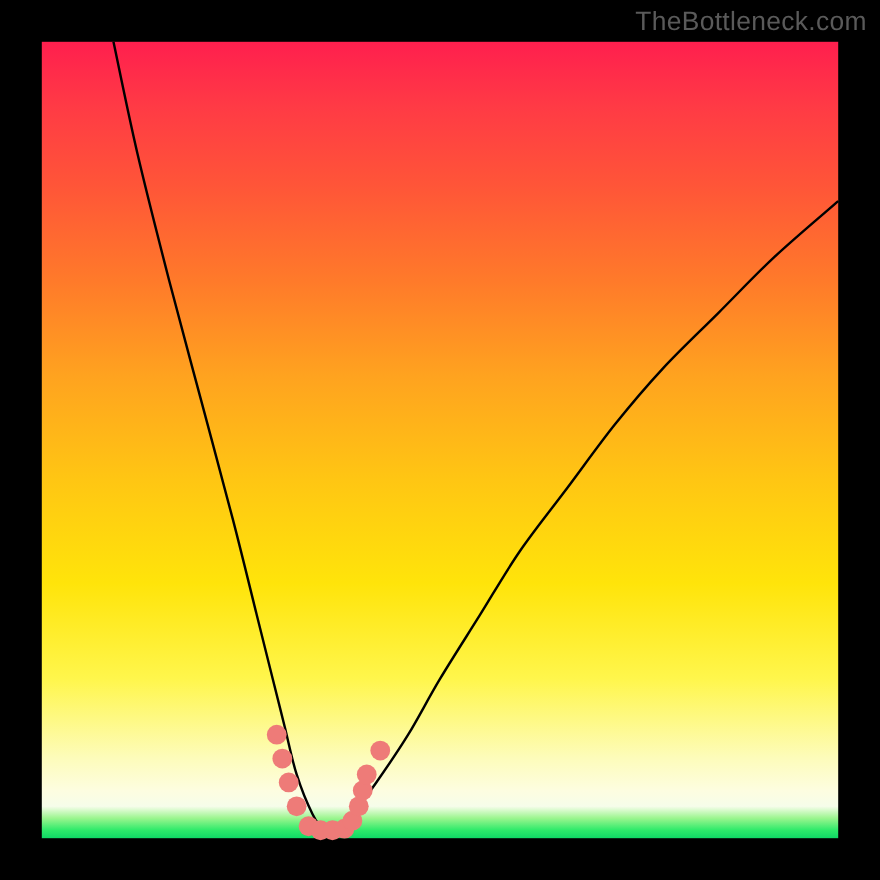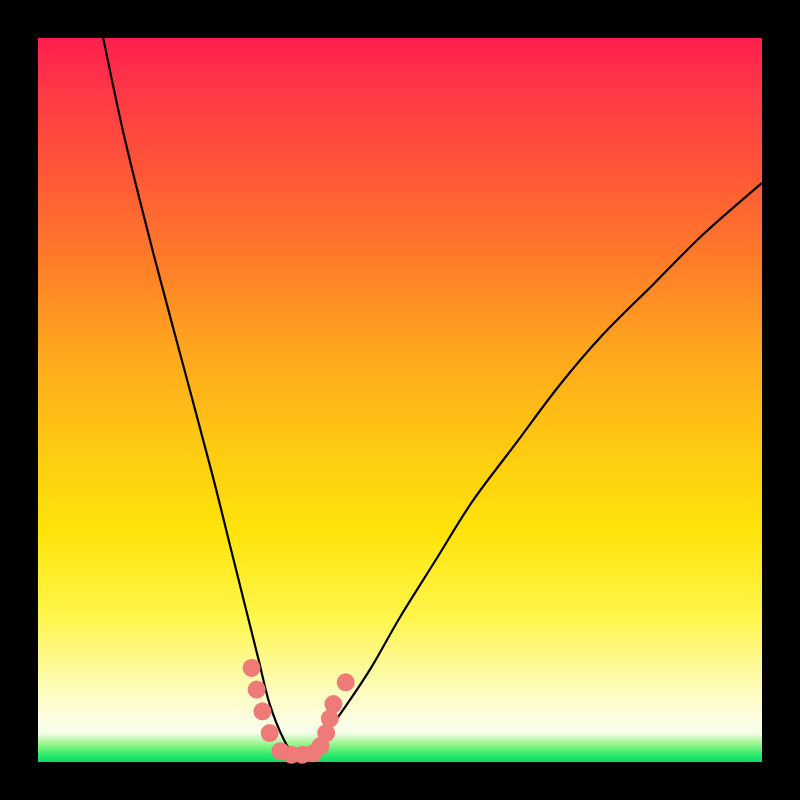--- a/index.html
+++ b/index.html
@@ -61,20 +61,21 @@
     inset: 0;
     width: 100%;
     height: 100%;
     overflow: visible;
   }
 </style>
 </head>
 <body>
 
 <div class="container">
+  <div class="watermark">TheBottleneck.com</div>
   <div class="plot">
     <div class="gradient"></div>
     <svg class="curve" viewBox="0 0 724 724" preserveAspectRatio="none">
       <path d="M 65.16,0 C 68.78,16.893333333333334 78.43333333333332,65.16 86.88,101.36000000000001 C 95.32666666666667,137.56000000000003 106.18666666666667,179.79333333333338 115.84,217.20000000000005 C 125.49333333333334,254.6066666666667 135.14666666666668,289.59999999999997 144.8,325.79999999999995 C 154.45333333333335,361.99999999999994 165.31333333333333,401.82 173.76,434.4 C 182.20666666666665,466.97999999999996 189.4466666666667,497.14666666666665 195.48000000000002,521.28 C 201.51333333333335,545.4133333333333 205.73666666666665,562.3066666666667 209.95999999999998,579.2 C 214.1833333333333,596.0933333333334 217.2,608.16 220.82,622.64 C 224.44,637.12 227.45666666666668,652.8066666666667 231.68,666.08 C 235.90333333333334,679.3533333333334 241.9366666666667,693.8333333333333 246.16000000000003,702.28 C 250.38333333333335,710.7266666666667 253.39999999999998,714.3466666666667 257.02,716.76 C 260.64,719.1733333333333 263.65666666666664,719.1733333333333 267.88,716.76 C 272.10333333333335,714.3466666666667 276.3266666666667,709.52 282.36,702.28 C 288.3933333333333,695.04 295.6333333333333,685.3866666666665 304.08,673.3199999999999 C 312.52666666666664,661.2533333333333 323.38666666666666,645.5666666666666 333.04,629.88 C 342.6933333333334,614.1933333333334 351.14,597.3000000000001 362,579.2 C 372.86,561.1 386.1333333333334,540.5866666666666 398.20000000000005,521.28 C 410.2666666666667,501.9733333333333 421.12666666666667,482.6666666666667 434.4,463.36 C 447.6733333333333,444.05333333333334 463.36,424.74666666666667 477.84000000000003,405.44 C 492.32000000000005,386.1333333333333 506.79999999999995,365.62 521.28,347.52 C 535.76,329.41999999999996 549.0333333333333,313.73333333333335 564.72,296.84000000000003 C 580.4066666666668,279.9466666666667 598.5066666666667,263.0533333333333 615.4,246.15999999999997 C 632.2933333333333,229.26666666666662 647.98,212.37333333333336 666.08,195.48000000000002 C 684.1800000000001,178.58666666666667 714.3466666666667,153.24666666666664 724,144.79999999999995" id="curve-path" fill="none" stroke="#000000" stroke-width="2.2"></path>
       <g id="marker-group">
           <circle cx="213.57999999999998" cy="629.88" r="9" fill="#ee7b78"></circle>
           <circle cx="218.648" cy="651.6" r="9" fill="#ee7b78"></circle>
           <circle cx="224.44" cy="673.3199999999999" r="9" fill="#ee7b78"></circle>
           <circle cx="231.68" cy="695.04" r="9" fill="#ee7b78"></circle>
           <circle cx="242.54000000000002" cy="713.14" r="9" fill="#ee7b78"></circle>

